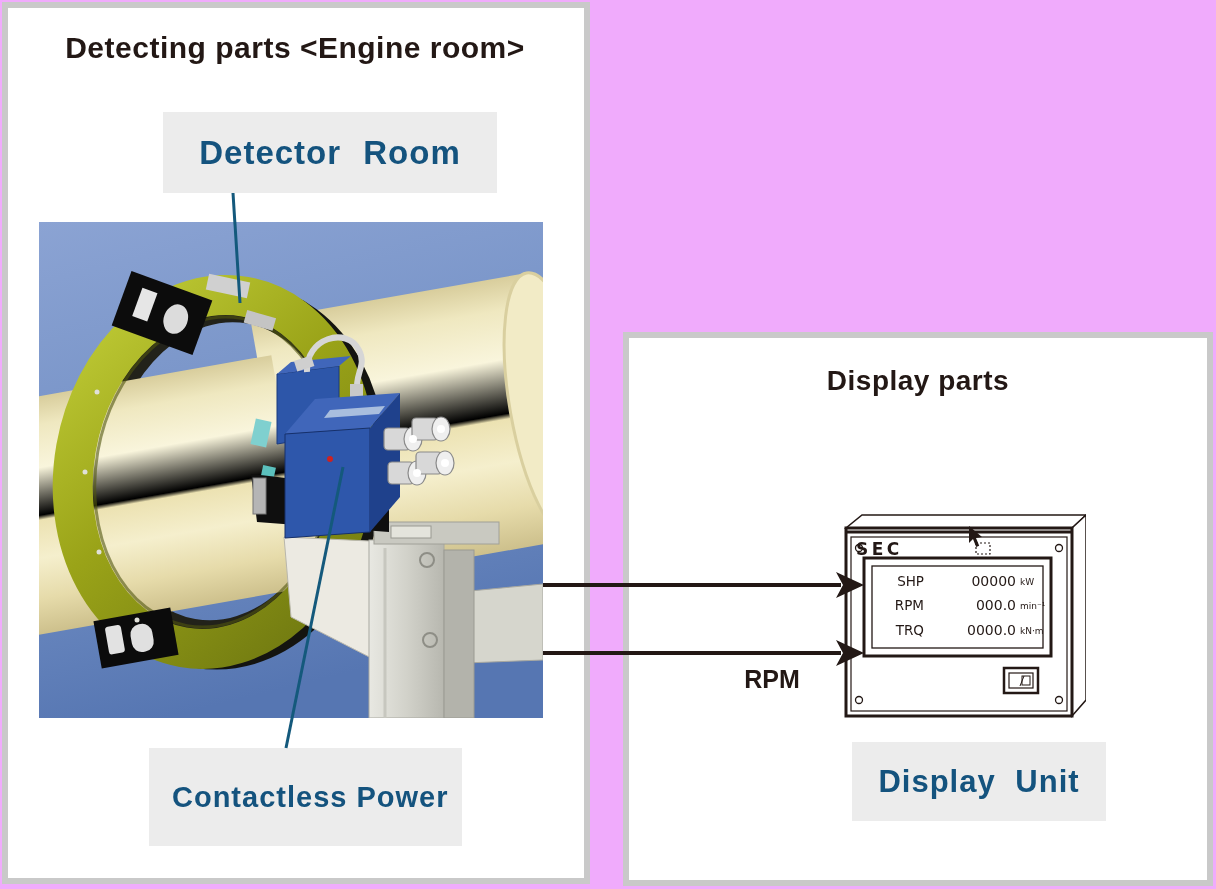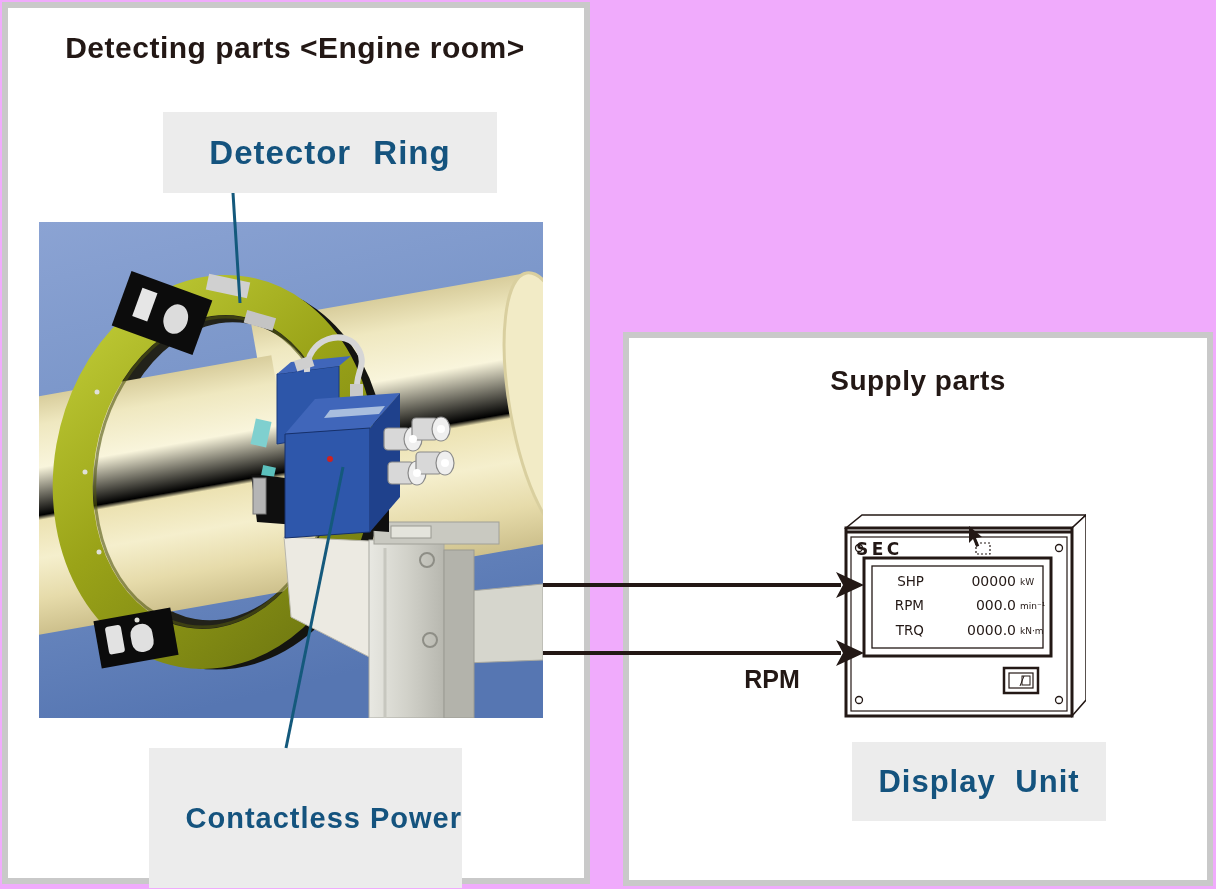--- a/index.html
+++ b/index.html
@@ -9,40 +9,40 @@
   }
   .panel{position:absolute;border:6px solid #c9c9c9;background:#ffffff;box-sizing:border-box;}
   .panel-title{position:absolute;color:#231815;font-weight:bold;text-align:center;}
   .lp-title{left:12px;top:31px;width:566px;font-size:30px;letter-spacing:0.5px;}
   .rp-title{left:633px;top:362px;width:570px;font-size:28px;line-height:38px;letter-spacing:0.5px;}
   .label-box{
     position:absolute;background:#ececec;color:#14537e;font-weight:bold;
     display:flex;align-items:center;justify-content:center;box-sizing:border-box;
   }
   .lb-detector{left:163px;top:112px;width:334px;height:81px;font-size:33px;word-spacing:12px;letter-spacing:1px;}
-  .lb-power{left:149px;top:748px;width:313px;height:140px;font-size:29px;line-height:40px;
-    justify-content:flex-end;padding-left:23px;letter-spacing:1px;}
+  .lb-power{left:149px;top:748px;width:313px;height:98px;font-size:29px;line-height:40px;
+    justify-content:flex-start;padding-left:23px;letter-spacing:1px;}
   .lb-display{left:852px;top:742px;width:254px;height:79px;font-size:31px;word-spacing:10px;letter-spacing:1px;}
   .photo{position:absolute;left:39px;top:222px;width:504px;height:496px;}
   .device{position:absolute;left:834px;top:510px;width:252px;height:214px;}
   .overlay{position:absolute;left:0;top:0;width:1216px;height:889px;pointer-events:none;z-index:6;}
   .signal-label{position:absolute;color:#231815;font-weight:bold;font-size:25px;text-align:center;z-index:7;}
   .sig-torque{left:700px;top:541px;width:160px;}
   .sig-rpm{left:712px;top:665px;width:120px;}
   svg text{font-family:"DejaVu Sans","Liberation Sans",sans-serif;}
 </style>
 </head>
 <body>
 
 <div class="canvas">
 
   <div class="panel" style="left:2px;top:2px;width:588px;height:882px;"></div>
   <div class="panel-title lp-title">Detecting parts &lt;Engine room&gt;</div>
 
-  <div class="label-box lb-detector">Detector Ring</div>
+  <div class="label-box lb-detector">Detector Room</div>
 
   <div class="photo">
     <svg width="504" height="496" viewBox="0 0 504 496">
       <defs>
         <linearGradient id="skyGrad" x1="0" y1="0" x2="0.25" y2="1">
           <stop offset="0" stop-color="#8ba3d3"></stop>
           <stop offset="0.55" stop-color="#7390c5"></stop>
           <stop offset="1" stop-color="#5676b2"></stop>
         </linearGradient>
         <linearGradient id="shaftGrad" x1="0" y1="0" x2="0" y2="1">
@@ -161,21 +161,21 @@
   </div>
 
   <div class="label-box lb-power">
     <div>
       <div>Contactless Power</div>
     </div>
   </div>
 
   <div class="panel" style="left:623px;top:332px;width:590px;height:554px;"></div>
   <div class="panel-title rp-title">
-    <div>Supply parts</div>
+    <div>Display parts</div>
   </div>
 
   <div class="device">
     <svg width="252" height="214" viewBox="0 0 252 214">
       <g fill="none" stroke="#231815">
         <polygon points="12,18 238,18 252,5 28,5" stroke-width="1.5" fill="#fff"></polygon>
         <polygon points="238,18 252,5 252,190 238,206" stroke-width="1.5" fill="#fff"></polygon>
         <rect x="12" y="18" width="226" height="188" stroke-width="3" fill="#fff"></rect>
         <line x1="13" y1="22" x2="237" y2="22" stroke-width="3"></line>
         <rect x="17" y="27" width="216" height="174" stroke-width="1.2"></rect>

